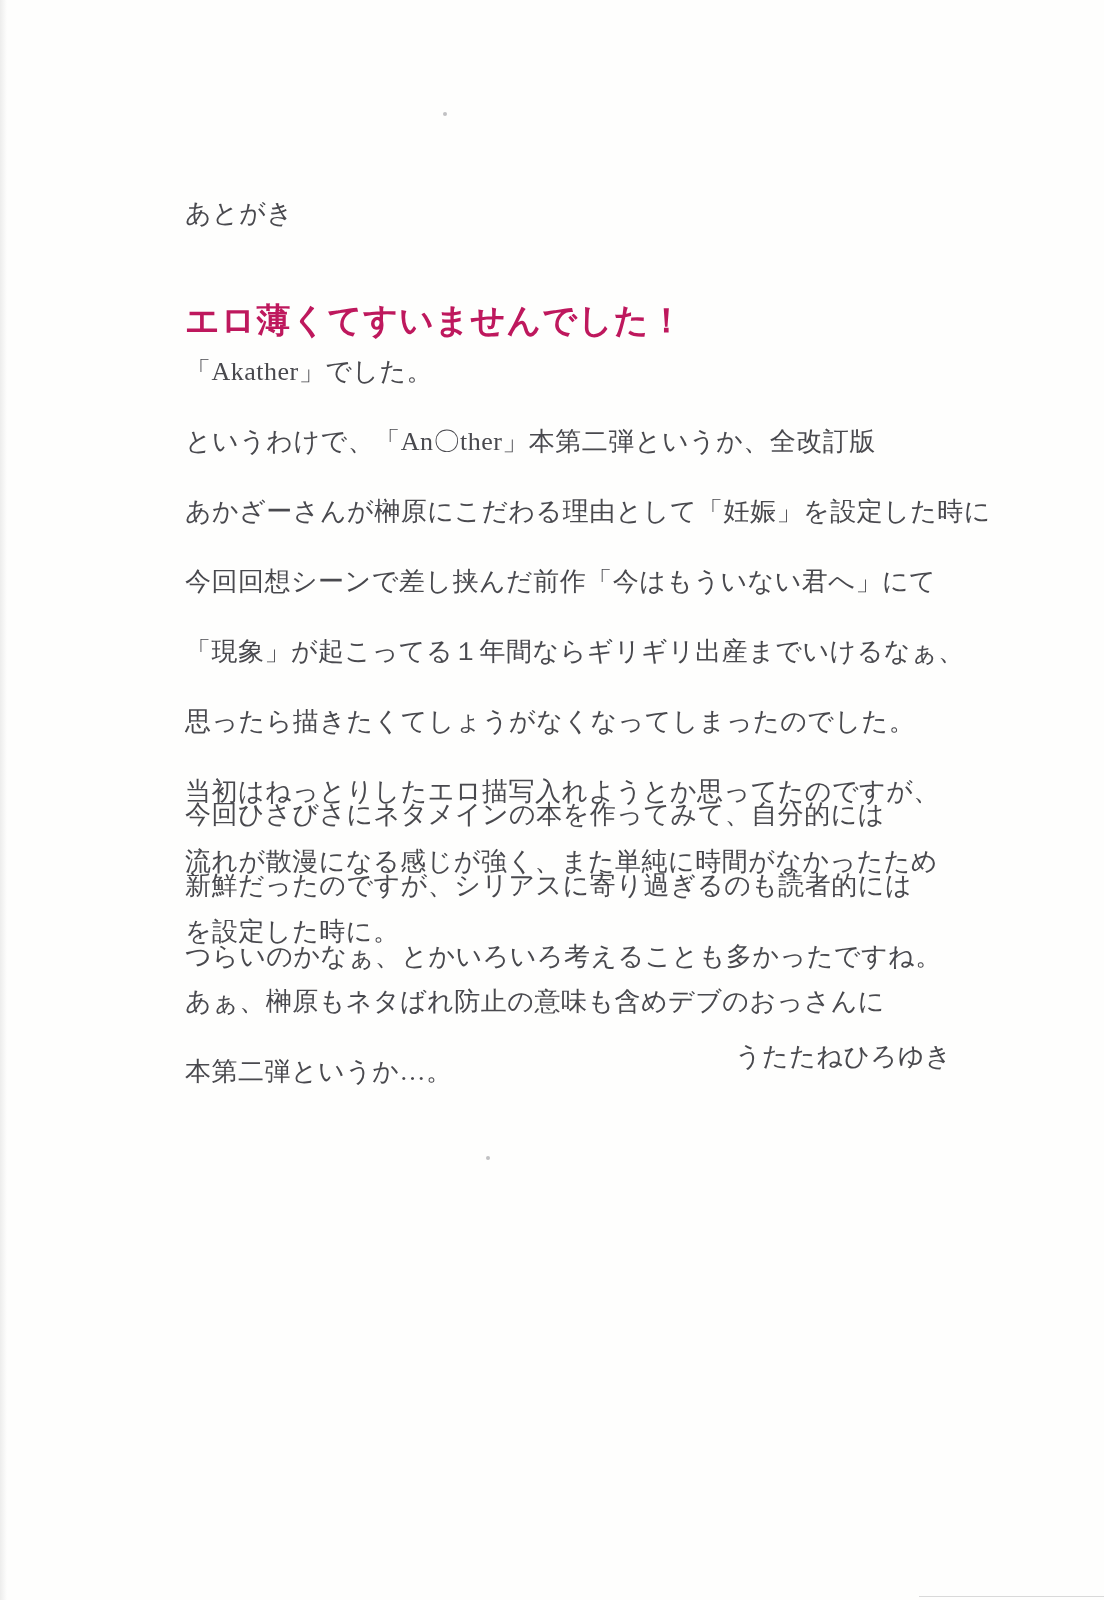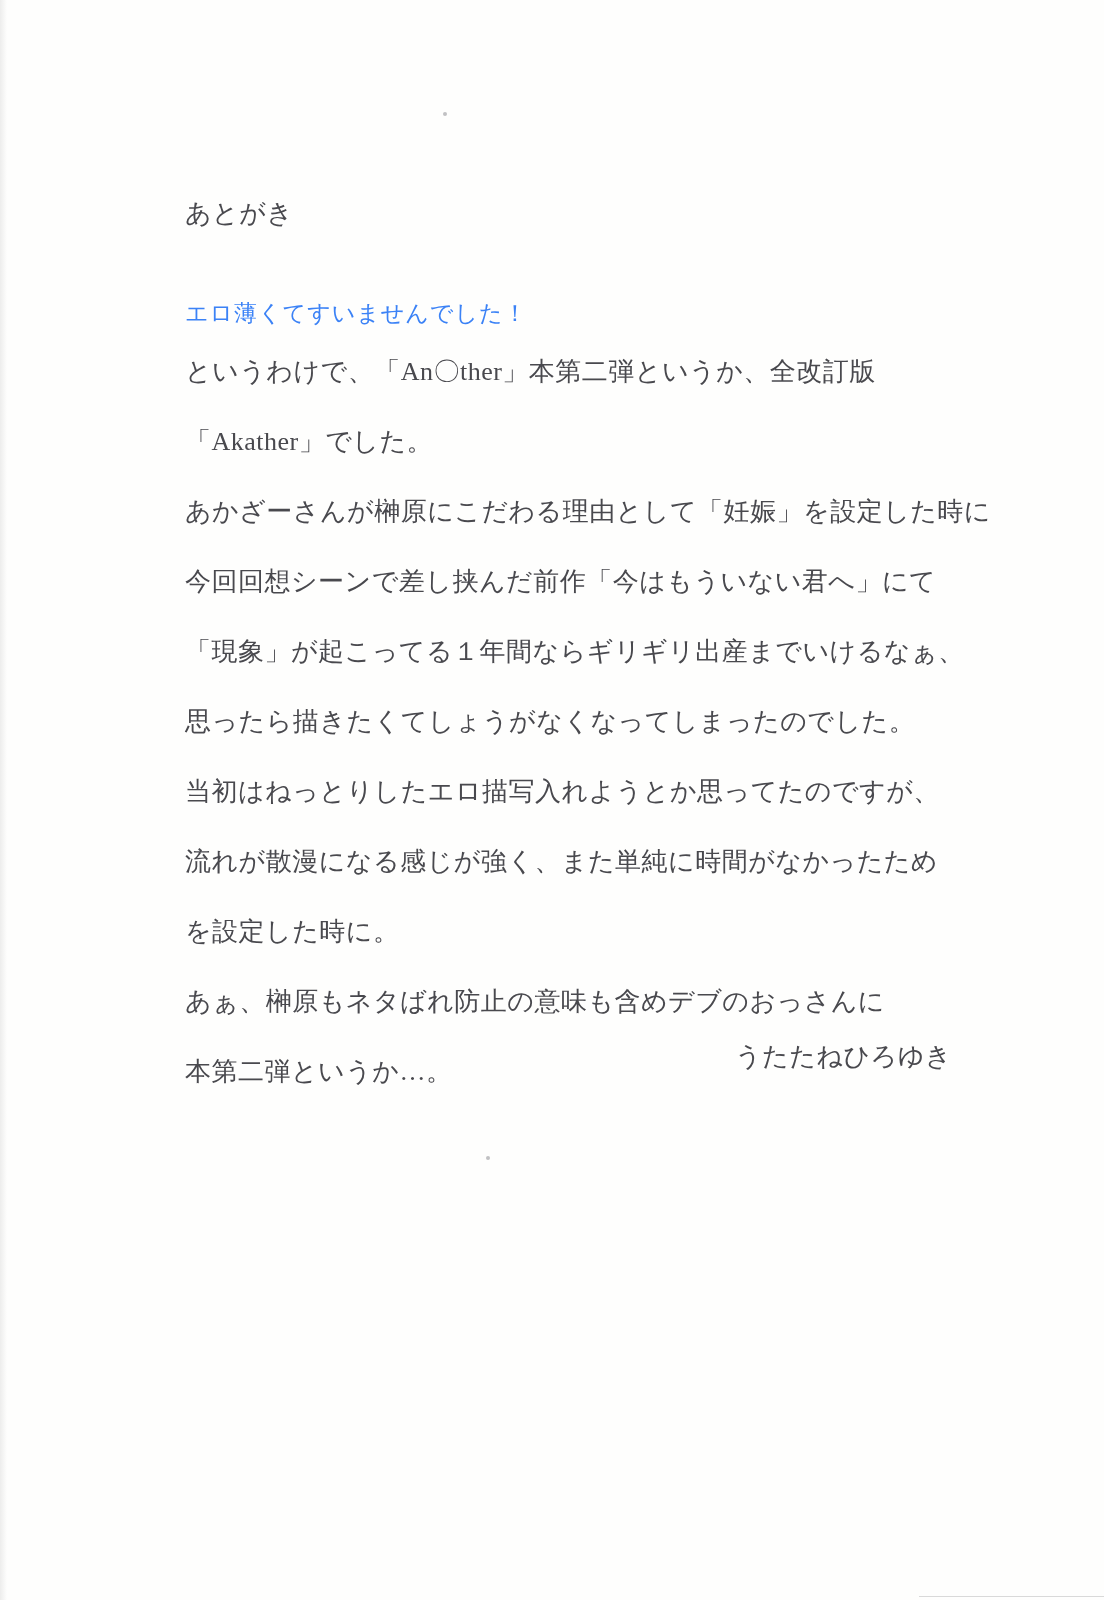--- a/index.html
+++ b/index.html
@@ -49,24 +49,24 @@
     height: 34px;
     font-size: 26px;
     letter-spacing: 0.5px;
   }
   .ln-tall { height: 35px; }
 
   .heading      { top: 160px; }
   .intro        { top: 230px; }
   .apology      { top: 262px; }
   .apology .big {
-    font-size: 23px;
-    font-weight: normal;
+    font-size: 34px;
+    font-weight: bold;
     letter-spacing: 1px;
-    color: #3b82f6;
+    color: #be185d;
     height: 46px;
   }
   .main-para    { top: 318px; }
   .reflection   { top: 761px; }
   .closing      { top: 895px; }
   .signature    { top: 1003px; left: 735px; }
 </style>
 </head>
 <body>
 
@@ -80,32 +80,37 @@
   <div class="block heading">
     <div class="ln">あとがき</div>
   </div>
 
 
   <div class="block apology">
     <div class="ln big">エロ薄くてすいませんでした！</div>
   </div>
 
   <div class="block main-para">
+    <div class="ln">「Akather」でした。</div>
     <div class="ln">というわけで、「An〇ther」本第二弾というか、全改訂版</div>
-    <div class="ln">「Akather」でした。</div>
     <div class="ln">あかざーさんが榊原にこだわる理由として「妊娠」を設定した時に</div>
     <div class="ln">今回回想シーンで差し挟んだ前作「今はもういない君へ」にて</div>
     <div class="ln">「現象」が起こってる１年間ならギリギリ出産までいけるなぁ、</div>
     <div class="ln">思ったら描きたくてしょうがなくなってしまったのでした。</div>
     <div class="ln">当初はねっとりしたエロ描写入れようとか思ってたのですが、</div>
     <div class="ln">流れが散漫になる感じが強く、また単純に時間がなかったため</div>
     <div class="ln">を設定した時に。</div>
     <div class="ln">あぁ、榊原もネタばれ防止の意味も含めデブのおっさんに</div>
     <div class="ln">本第二弾というか…。</div>
   </div>
 
+  <div class="block reflection">
+    <div class="ln ln-tall">今回ひさびさにネタメインの本を作ってみて、自分的には</div>
+    <div class="ln ln-tall">新鮮だったのですが、シリアスに寄り過ぎるのも読者的には</div>
+    <div class="ln ln-tall">つらいのかなぁ、とかいろいろ考えることも多かったですね。</div>
+  </div>
 
 
   <div class="block signature">
     <div class="ln">うたたねひろゆき</div>
   </div>
 
 </div>
 
 </body></html>

